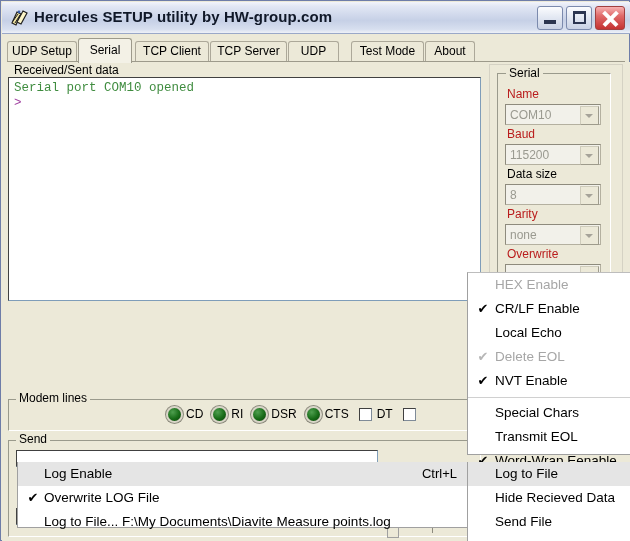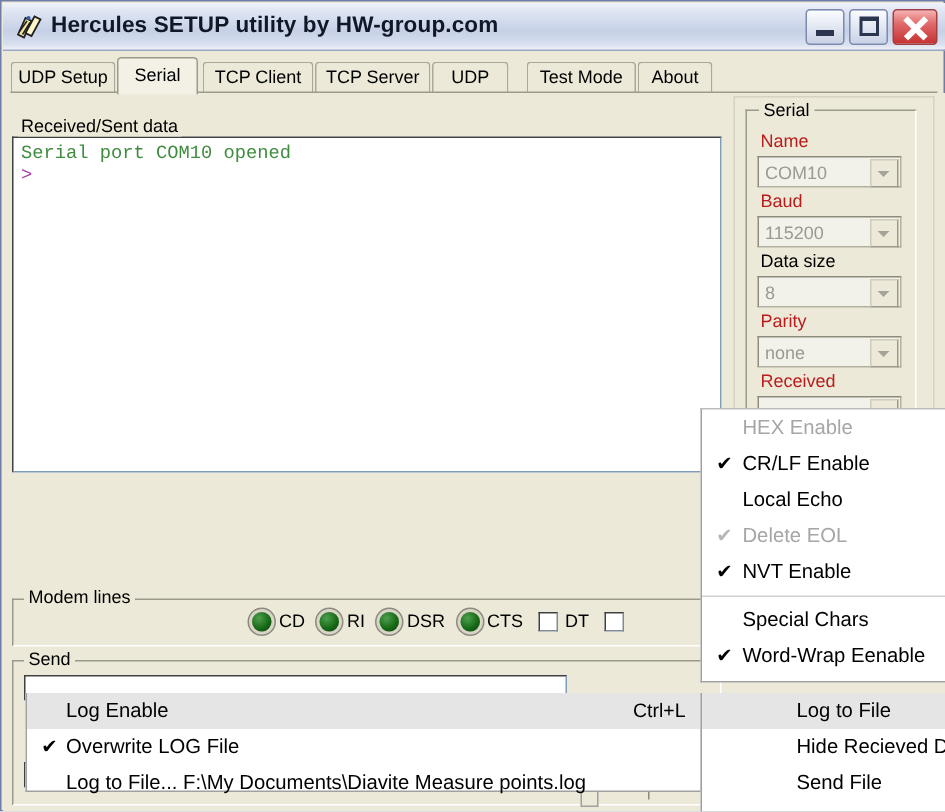--- a/index.html
+++ b/index.html
@@ -138,21 +138,21 @@
   .client {
     position: absolute;
     left: 1px; top: 61px;
     width: 628px; height: 479px;
     background: #ece9d8;
   }
 
   
   .rgroup {
     position: absolute;
-    left: 6px; top: 16px;
+    left: 6px; top: 2px;
     width: 473px; height: 325px; padding-left: 32px;
   }
   .rgroup-label {
     position: absolute;
     left: 4px; top: -1px;
     font-size: 12px;
     color: #000;
     background: #ece9d8;
     padding: 0 2px;
     z-index: 2;
@@ -464,21 +464,21 @@
   }
   #log-menu .menu-item .mi-text { left: 26px; }
 
   
   #file-menu {
     left: 466px; top: 461px;
     width: 164px; height: 80px;
     border-right: none;
     border-top: none;
   }
-  #file-menu .menu-item .mi-text { left: 27px; margin-left: 36px; }
+  #file-menu .menu-item .mi-text { left: 27px; }
 </style>
 </head>
 <body>
 
 <div id="app">
   <div class="window">
 
     <div class="titlebar">
       <svg class="titlebar-icon" viewBox="0 0 19 19">
         <path d="M2 14 L7 3 L11 5 L6 16 Z" fill="#f0e4a0" stroke="#202020" stroke-width="1.2"></path>
@@ -593,21 +593,21 @@
                   <span class="combo-arrow"></span>
                 </span>
               </div>
               <div class="fld-label" style="top: 134px;">Parity</div>
               <div class="combo" style="top: 151px;">
                 <span class="combo-text">none</span>
                 <span class="combo-btn">
                   <span class="combo-arrow"></span>
                 </span>
               </div>
-              <div class="fld-label" style="top: 174px;">Received</div>
+              <div class="fld-label" style="top: 174px;">Overwrite</div>
               <div class="combo" style="top: 191px;">
                 <span class="combo-text"></span>
                 <span class="combo-btn">
                   <span class="combo-arrow"></span>
                 </span>
               </div>
             </div>
         </div>
       </div>
 
@@ -633,20 +633,24 @@
         <div class="menu-item">
           <span class="mi-check">✔</span>
           <span class="mi-text">NVT Enable</span>
         </div>
         <div class="menu-sep"></div>
         <div class="menu-item">
           <span class="mi-check"></span>
           <span class="mi-text">Special Chars</span>
         </div>
         <div class="menu-item">
+          <span class="mi-check"></span>
+          <span class="mi-text">Transmit EOL</span>
+        </div>
+        <div class="menu-item">
           <span class="mi-check">✔</span>
           <span class="mi-text">Word-Wrap Eenable</span>
         </div>
       </div>
 
     <div class="menu" id="log-menu">
         <div class="menu-item highlight">
           <span class="mi-check"></span>
           <span class="mi-text">Log Enable</span>
           <span class="mi-accel">Ctrl+L</span>

